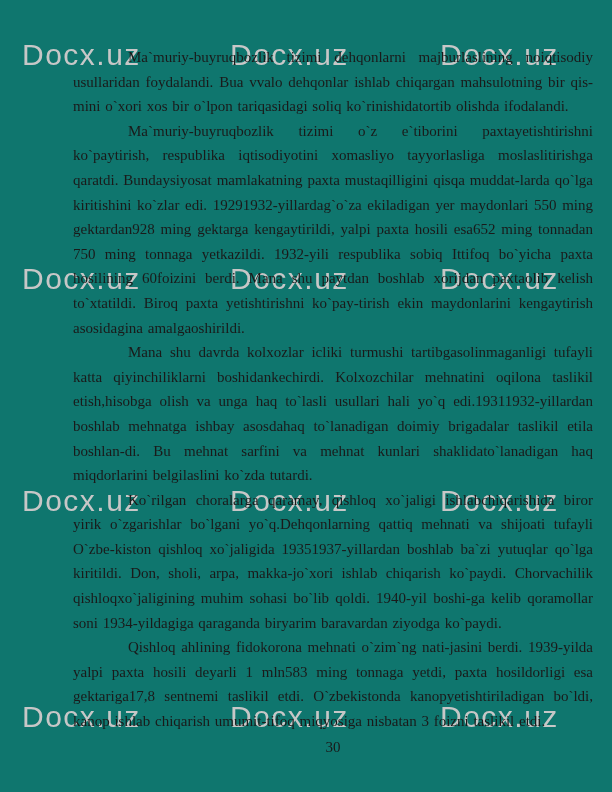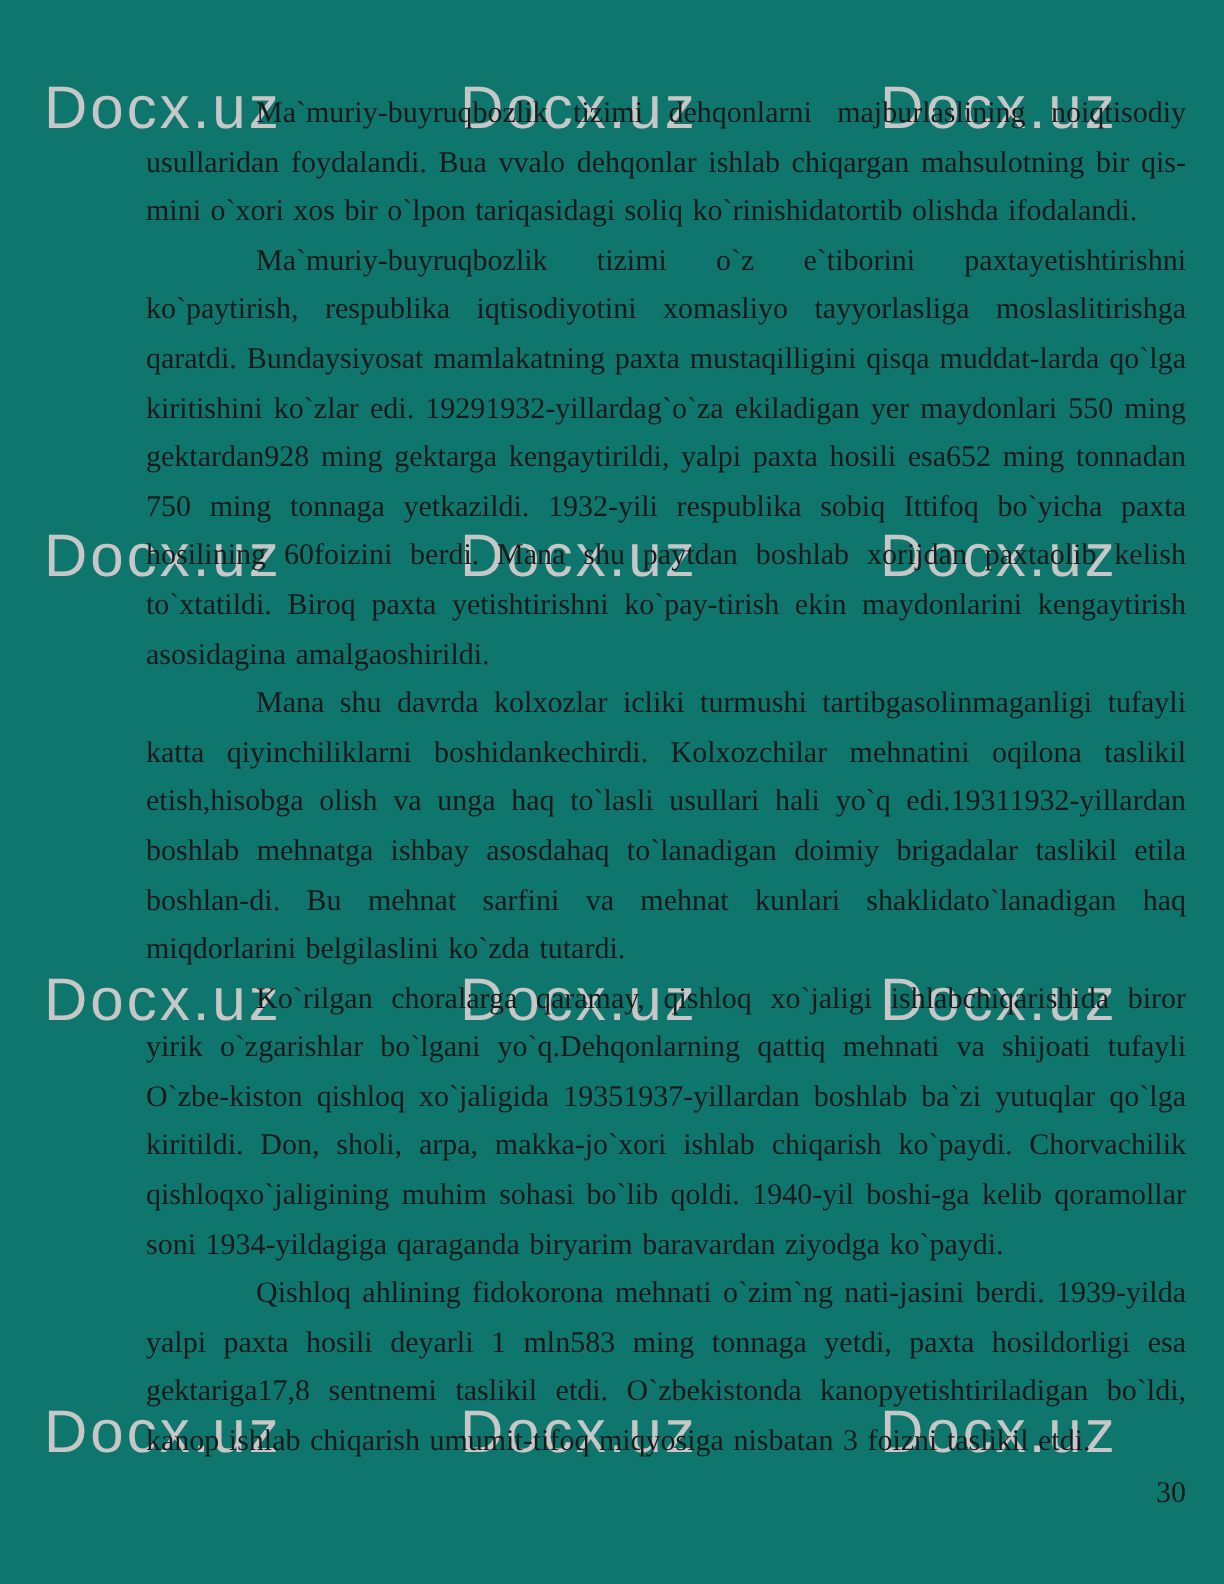--- a/index.html
+++ b/index.html
@@ -52,21 +52,21 @@
     text-align: justify;
   }
   .content p {
     margin: 0;
     padding: 0;
     text-indent: 55px;
     word-spacing: 1px;
   }
   .pageno {
     margin-top: 1px;
-    text-align: right;
+    text-align: center;
     text-indent: 0;
   }
 </style>
 </head>
 <body>
 
 <div class="page">
 
   <div class="wm-layer">
     <span class="wm r1 c1">Docx.uz</span>

